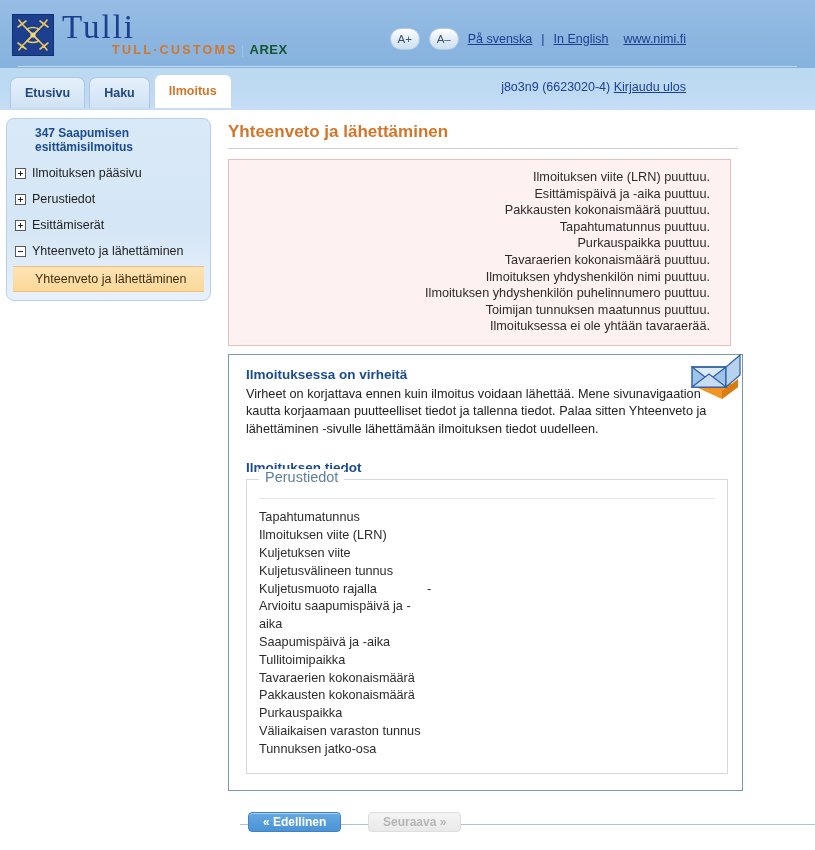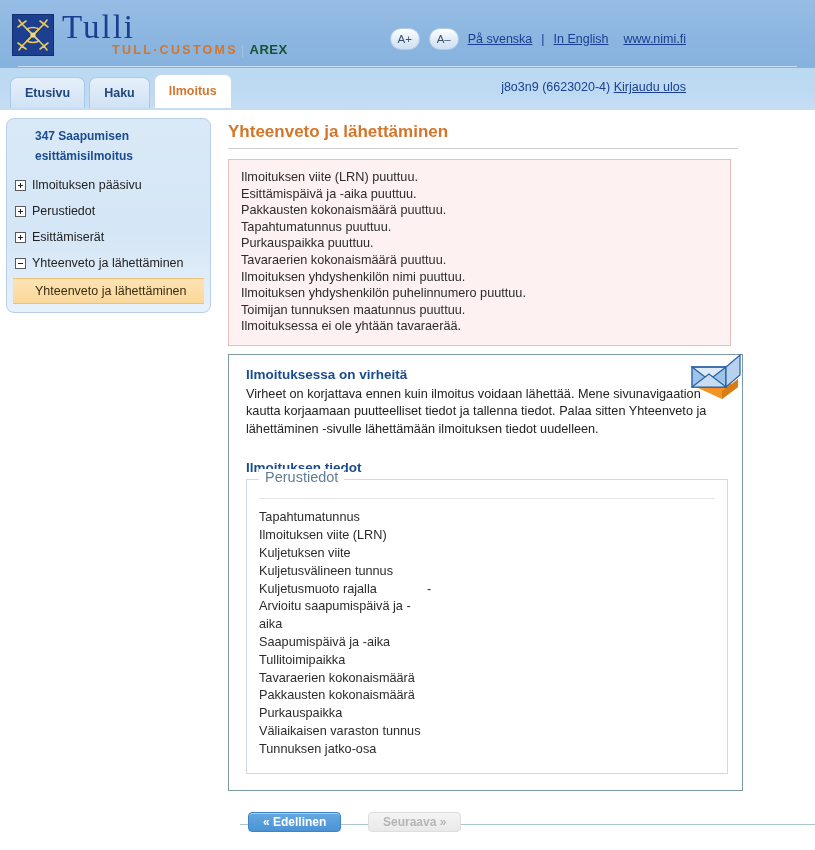--- a/index.html
+++ b/index.html
@@ -85,21 +85,21 @@
 
   
   .sidebar {
     position:absolute; left:6px; top:8px; width:205px;
     background: linear-gradient(to bottom,#d9e9f8 0%, #d5e6f6 60%, #e8f1fb 100%);
     border:1px solid #b6d0e8; border-radius:8px;
     padding-bottom:8px;
   }
   .sb-title {
     padding:7px 10px 6px 28px;
-    font-size:12px; font-weight:bold; color:#1b4b8f; line-height:20px;
+    font-size:12px; font-weight:bold; color:#1b4b8f; line-height:14px;
   }
   .sb-item {
     display:flex; align-items:flex-start; gap:6px;
     padding:5px 8px 5px 8px; font-size:12.5px; color:#222; cursor:pointer;
     line-height:16px;
   }
   .sb-toggle {
     width:11px; height:11px; flex:0 0 11px; margin-top:3px;
     border:1px solid #5a5a5a; background:#fff;
     position:relative;
@@ -121,20 +121,21 @@
   .main { position:absolute; left:228px; top:12px; width:576px; }
   .page-title {
     font-size:17px; font-weight:bold; color:#d4762a;
     padding-bottom:6px; border-bottom:1px solid #cfcfcf;
     width:510px;
   }
   .err-box {
     margin-top:10px; width:503px;
     background:#fdf1f1; border:1px solid #eabebe;
     padding:9px 20px 10px 12px;
+    text-align:right;
   }
   .err-line { font-size:12.7px; color:#2b2b2b; line-height:16.6px; }
 
   .virhe-panel {
     margin-top:8px; width:515px; position:relative;
     background:#ffffff; border:1px solid #7a9ba5;
     padding:12px 14px 16px 17px;
   }
   .virhe-title { font-size:13.5px; font-weight:bold; color:#1b4b8f; margin-bottom:4px; }
   .virhe-text { font-size:12.7px; color:#222; line-height:17.5px; width:465px; }

